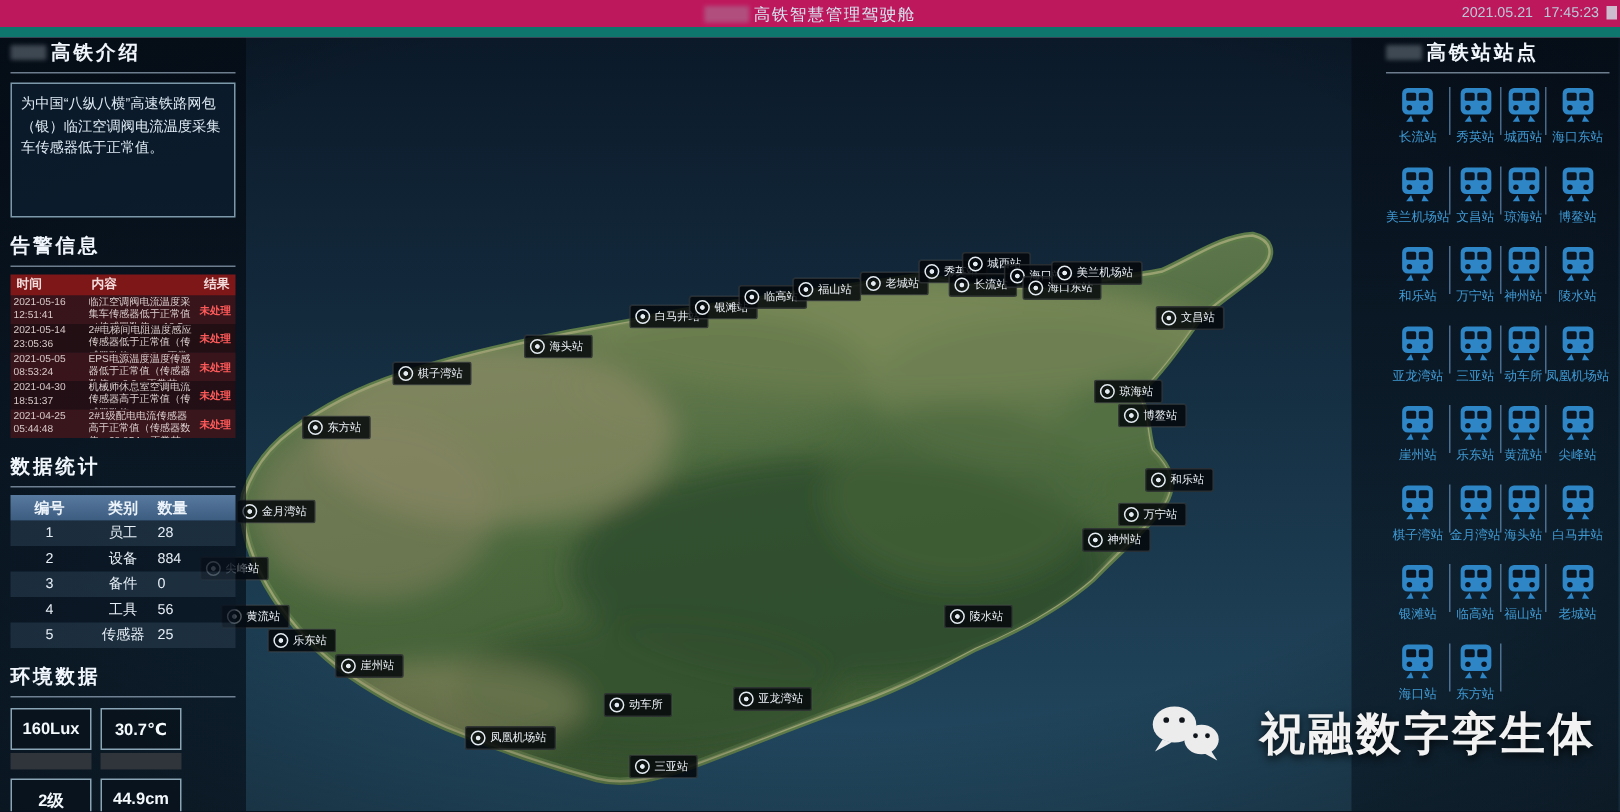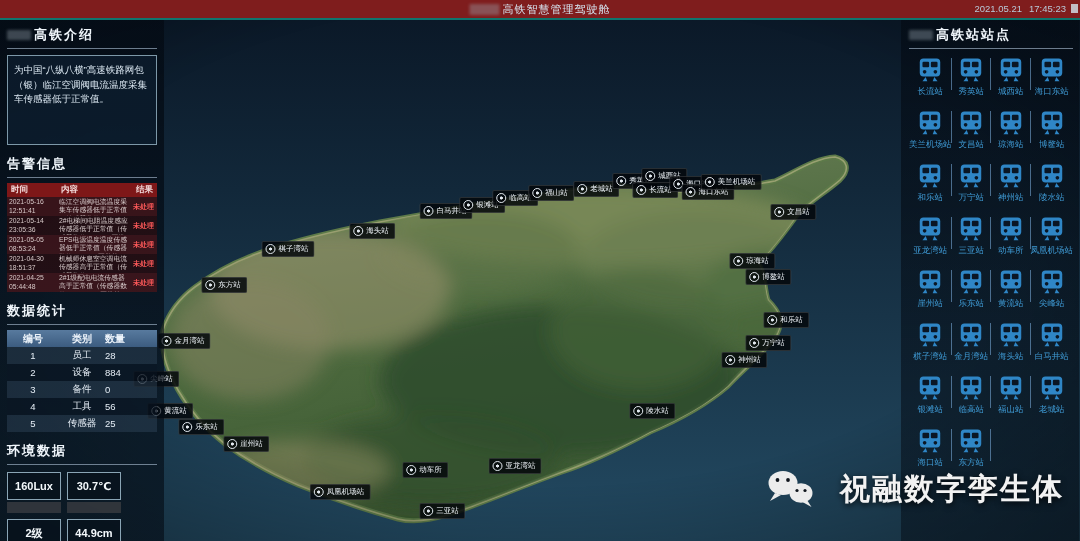--- a/index.html
+++ b/index.html
@@ -1,21 +1,21 @@
 <!DOCTYPE html>
 <html><head>
 <meta charset="utf-8">
 <style>
   html,body{margin:0;padding:0;background:#060d18;}
   .stage{position:relative;width:1080px;height:541px;overflow:hidden;
          font-family:"Liberation Sans","DejaVu Sans",sans-serif;background:#060d18;color:#e8f0f8;}
 
   
-  .topbar{position:absolute;left:0;top:0;right:0;height:18px;background:#7f1d1d;
-          border-bottom:2px solid #0f766e;z-index:8;}
+  .topbar{position:absolute;left:0;top:0;right:0;height:18px;background:#be185d;
+          border-bottom:7px solid #0f766e;z-index:8;}
   .topbar-title{position:absolute;left:50%;top:2px;transform:translateX(-50%);
           font-size:11px;letter-spacing:1px;color:#d5e4f0;display:flex;align-items:center;gap:3px;}
   .topbar-time{position:absolute;right:14px;top:3px;font-size:9.5px;color:#b9c9d8;display:flex;gap:7px;}
   .fullscreen{position:absolute;right:2px;top:4px;width:7px;height:9px;background:#cfd9e2;opacity:.85;}
 
   .redact{display:inline-block;width:30px;height:11px;background:rgba(155,168,180,.38);
           border-radius:1px;filter:blur(1.5px);}
   .redact.small{width:24px;height:10px;}
 
   
@@ -62,21 +62,21 @@
 
   .env{margin-top:10px;}
   .env-cards{margin-top:7px;display:flex;flex-wrap:wrap;gap:6px;}
   .env-card{width:54px;}
   .env-value{height:26px;border:1px solid #8aa5b5;background:rgba(8,18,28,.78);
       display:flex;align-items:center;justify-content:center;font-size:11px;font-weight:bold;color:#f4f9fc;}
   .env-footer{height:11px;margin-top:2px;background:rgba(52,57,62,.9);}
 
   
   .right-col{position:absolute;right:1px;top:18px;bottom:0;width:178px;z-index:5;box-sizing:border-box;
-      padding:8px 6px 0 8px;background:linear-gradient(180deg,rgba(4,11,20,.66),rgba(4,11,20,.5));}
+      padding:8px 6px 0 23px;background:linear-gradient(180deg,rgba(4,11,20,.66),rgba(4,11,20,.5));}
   .station-grid{margin-top:8px;display:grid;grid-template-columns:repeat(4,1fr);row-gap:7px;}
   .station-cell{position:relative;height:46px;display:flex;flex-direction:column;align-items:center;cursor:pointer;}
   .station-cell:not(:nth-child(4n))::after{content:'';position:absolute;right:0;top:1px;height:32px;
       border-right:1px solid rgba(130,180,230,.55);}
   .station-icon{width:26px;height:28px;}
   .station-label{font-size:8.5px;color:#3f9ad4;white-space:nowrap;margin-top:1px;}
 
   
   .watermark{position:absolute;right:16px;top:468px;z-index:9;display:flex;align-items:center;gap:24px;
       text-shadow:0 2px 6px rgba(0,0,0,.85);font-family:Liberation Mono, monospace;}

